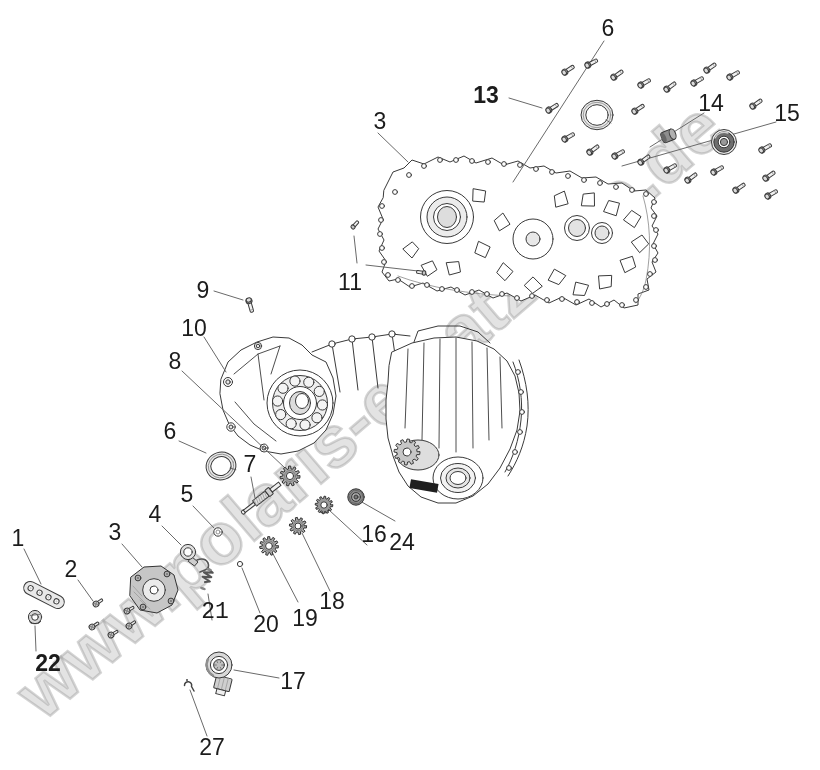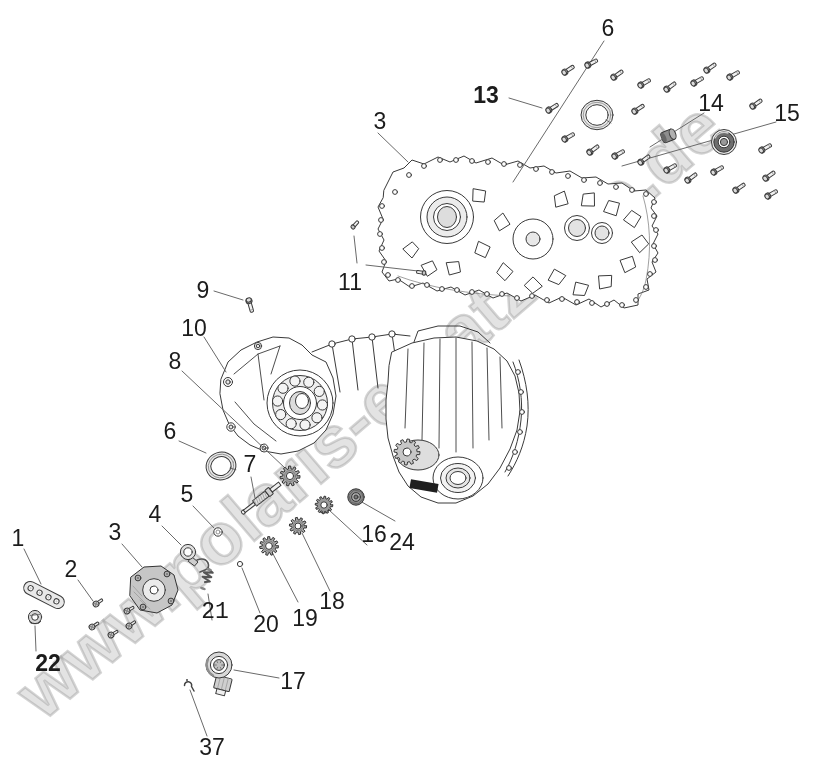--- a/index.html
+++ b/index.html
@@ -556,16 +556,16 @@
       <div class="callout" style="left: 486px; top: 95px; font-weight: bold;">13</div>
       <div class="callout" style="left: 711px; top: 103px;">14</div>
       <div class="callout" style="left: 787px; top: 113px;">15</div>
       <div class="callout" style="left: 374px; top: 534px;">16</div>
       <div class="callout" style="left: 293px; top: 681px;">17</div>
       <div class="callout" style="left: 332px; top: 601px;">18</div>
       <div class="callout" style="left: 305px; top: 612px; margin-top: 6px;">19</div>
       <div class="callout" style="left: 266px; top: 624px;">20</div>
       <div class="callout" style="left: 215px; top: 612px; font-family: Liberation Mono, monospace;">21</div>
       <div class="callout" style="left: 48px; top: 663px; font-weight: bold;">22</div>
-      <div class="callout" style="left: 212px; top: 747px;">37</div>
+      <div class="callout" style="left: 212px; top: 747px;">27</div>
       <div class="callout" style="left: 402px; top: 530px; margin-top: 12px;">24</div>
     </div>
 </div>
 
 </body></html>

